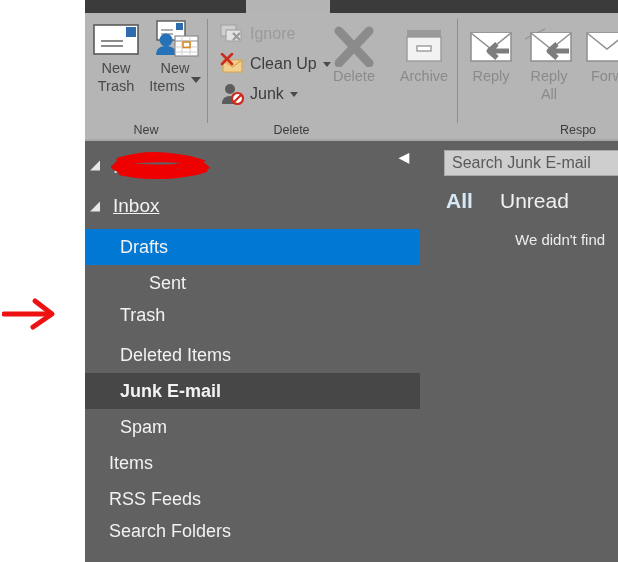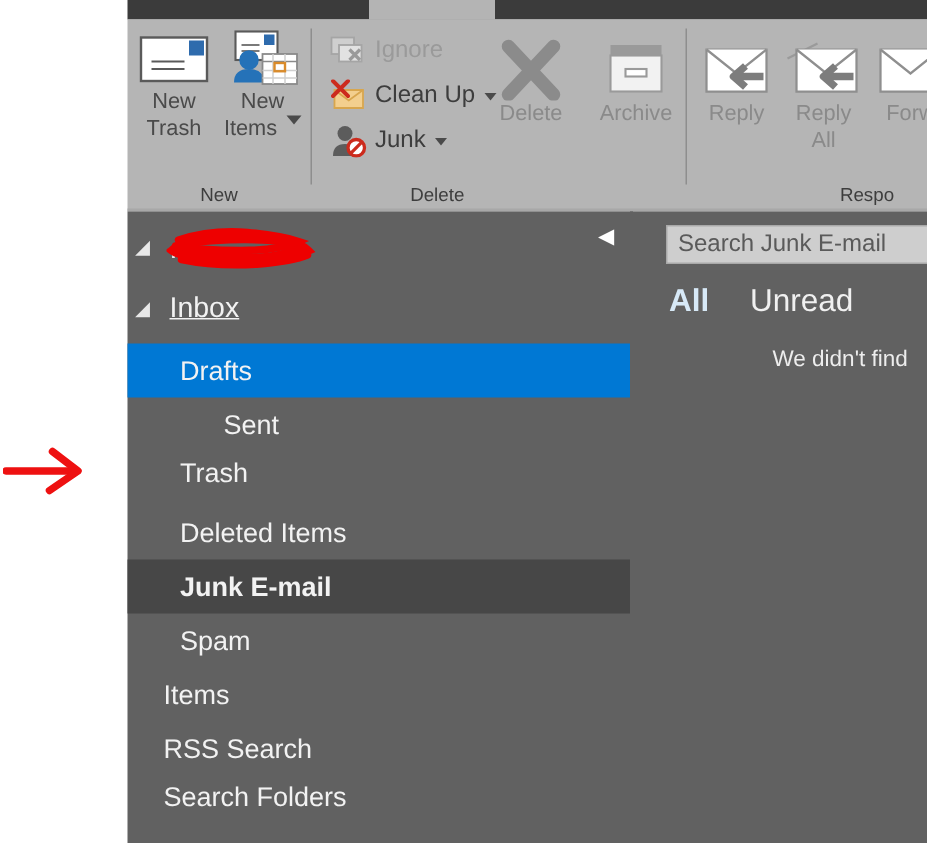--- a/index.html
+++ b/index.html
@@ -291,21 +291,21 @@
     <div class="folder current" style="top:232px;text-align:right;">
       <span class="folder-label">Junk E-mail</span>
     </div>
     <div class="folder" style="top:268px;">
       <span class="folder-label">Spam</span>
     </div>
     <div class="folder root" style="top:304px;">
       <span class="folder-label">Items</span>
     </div>
     <div class="folder root" style="top:340px;">
-      <span class="folder-label">RSS Search</span>
+      <span class="folder-label">RSS Feeds</span>
     </div>
     <div class="folder root" style="top:372px;">
       <span class="folder-label">Search Folders</span>
     </div>
   </div>
 
   <div class="pane-divider"></div>
 
   <div class="rightpane">
     <div class="searchbox">

